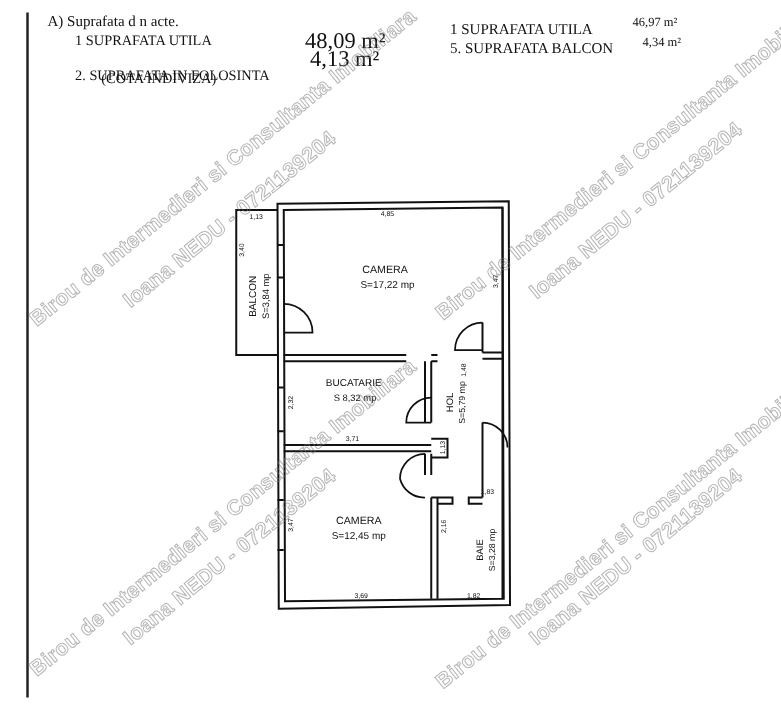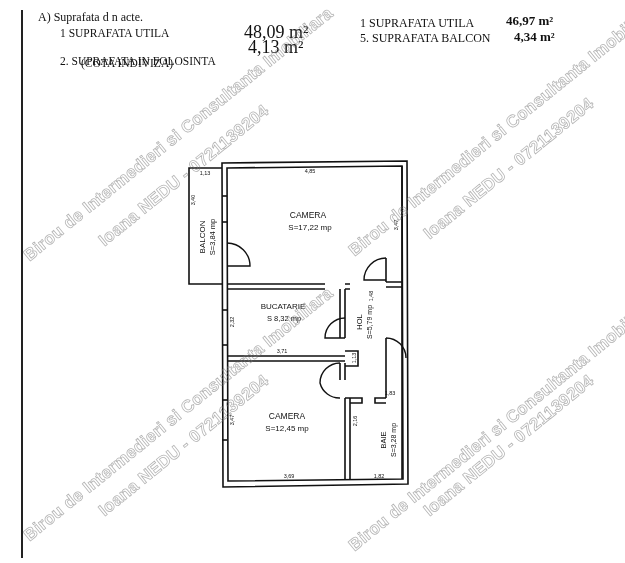--- a/index.html
+++ b/index.html
@@ -2,21 +2,21 @@
 <html><head>
 <meta charset="utf-8">
 <style>
   html, body { margin:0; padding:0; background:#ffffff; }
   body { width:625px; height:563px; position:relative; overflow:hidden; font-family:"Liberation Serif", serif; color:#111; }
   .margin-line { position:absolute; left:21px; top:10px; width:1.5px; height:548px; background:#222; }
   .hdr { position:absolute; font-size:11.5px; line-height:13px; white-space:nowrap; color:#111; }
   .hdr.small { font-size:12px; }
   .val { position:absolute; font-size:18px; white-space:nowrap; text-align:right; }
   .right-block .lbl { position:absolute; font-size:12px; white-space:nowrap; }
-  .right-block .val { font-size:13px; font-weight:bold; }
+  .right-block .val { font-size:10px; font-weight:normal; }
   svg.plan { position:absolute; left:0; top:0; }
   svg text { font-family:"Liberation Sans", sans-serif; fill:#111; }
   .wm { position:absolute; font-family:"Liberation Sans", sans-serif; font-size:17px; font-weight:bold;
         color:transparent; -webkit-text-stroke:0.8px rgba(120,120,120,0.55); white-space:nowrap;
         transform-origin:0 0; transform:rotate(-39deg); letter-spacing:0.3px; }
 </style>
 </head>
 <body>
 
 <div class="margin-line"></div>

